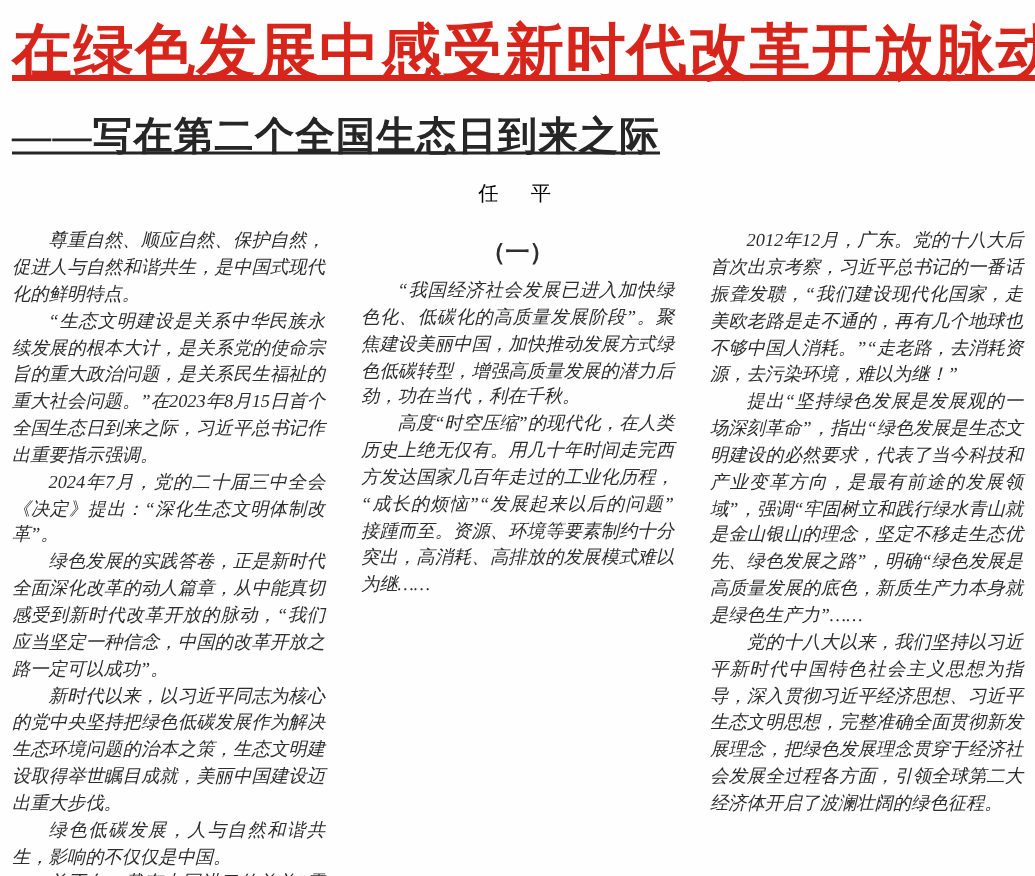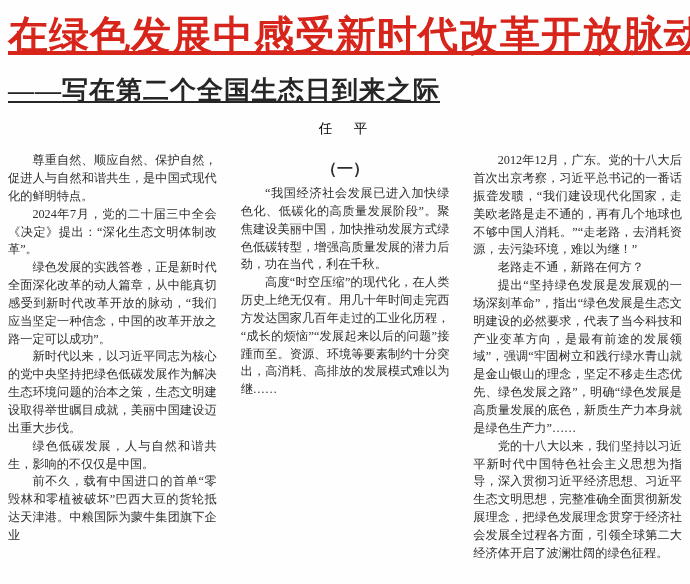--- a/index.html
+++ b/index.html
@@ -48,51 +48,51 @@
   .col {
     flex: 1 1 0;
     min-width: 0;
     font-size: 12.2px;
     line-height: 17.85px;
     text-align: justify;
     text-justify: inter-character;
     color: #2e2e2e;
   }
   .col p { margin: 0; }
-  .col p.para { text-indent: 2em; }
+  .col p.para { text-indent: 2em; font-style: italic; }
   .col p.cont { text-indent: 0; }
   .col p.section {
     text-indent: 0;
     text-align: center;
     font-weight: bold;
     font-size: 16px;
     margin: 8px 0 7px;
   }
 </style>
 </head>
 <body>
 
 <div class="page">
   <h1 class="headline" style="color: rgb(216, 37, 27);">在绿色发展中感受新时代改革开放脉动</h1>
   <div class="subtitle">——写在第二个全国生态日到来之际</div>
   <div class="author">任　平</div>
   <div class="columns">
     <div class="col">
         <p class="para">尊重自然、顺应自然、保护自然，促进人与自然和谐共生，是中国式现代化的鲜明特点。</p>
+        <p class="para">“生态文明建设是关系中华民族永续发展的根本大计，是关系党的使命宗旨的重大政治问题，是关系民生福祉的重大社会问题。”在2023年8月15日首个全国生态日到来之际，习近平总书记作出重要指示强调。</p>
         <p class="para">2024年7月，党的二十届三中全会《决定》提出：“深化生态文明体制改革”。</p>
         <p class="para">绿色发展的实践答卷，正是新时代全面深化改革的动人篇章，从中能真切感受到新时代改革开放的脉动，“我们应当坚定一种信念，中国的改革开放之路一定可以成功”。</p>
         <p class="para">新时代以来，以习近平同志为核心的党中央坚持把绿色低碳发展作为解决生态环境问题的治本之策，生态文明建设取得举世瞩目成就，美丽中国建设迈出重大步伐。</p>
         <p class="para">绿色低碳发展，人与自然和谐共生，影响的不仅仅是中国。</p>
         <p class="para">前不久，载有中国进口的首单“零毁林和零植被破坏”巴西大豆的货轮抵达天津港。中粮国际为蒙牛集团旗下企业</p>
       </div>
     <div class="col">
         <p class="section">（一）</p>
         <p class="para">“我国经济社会发展已进入加快绿色化、低碳化的高质量发展阶段”。聚焦建设美丽中国，加快推动发展方式绿色低碳转型，增强高质量发展的潜力后劲，功在当代，利在千秋。</p>
         <p class="para">高度“时空压缩”的现代化，在人类历史上绝无仅有。用几十年时间走完西方发达国家几百年走过的工业化历程，“成长的烦恼”“发展起来以后的问题”接踵而至。资源、环境等要素制约十分突出，高消耗、高排放的发展模式难以为继……</p>
       </div>
     <div class="col">
         <p class="para">2012年12月，广东。党的十八大后首次出京考察，习近平总书记的一番话振聋发聩，“我们建设现代化国家，走美欧老路是走不通的，再有几个地球也不够中国人消耗。”“走老路，去消耗资源，去污染环境，难以为继！”</p>
-        <p class="para">老路走不通，新路在何方？</p>
         <p class="para">提出“坚持绿色发展是发展观的一场深刻革命”，指出“绿色发展是生态文明建设的必然要求，代表了当今科技和产业变革方向，是最有前途的发展领域”，强调“牢固树立和践行绿水青山就是金山银山的理念，坚定不移走生态优先、绿色发展之路”，明确“绿色发展是高质量发展的底色，新质生产力本身就是绿色生产力”……</p>
         <p class="para">党的十八大以来，我们坚持以习近平新时代中国特色社会主义思想为指导，深入贯彻习近平经济思想、习近平生态文明思想，完整准确全面贯彻新发展理念，把绿色发展理念贯穿于经济社会发展全过程各方面，引领全球第二大经济体开启了波澜壮阔的绿色征程。</p>
       </div>
   </div>
 </div>
 
 </body></html>

